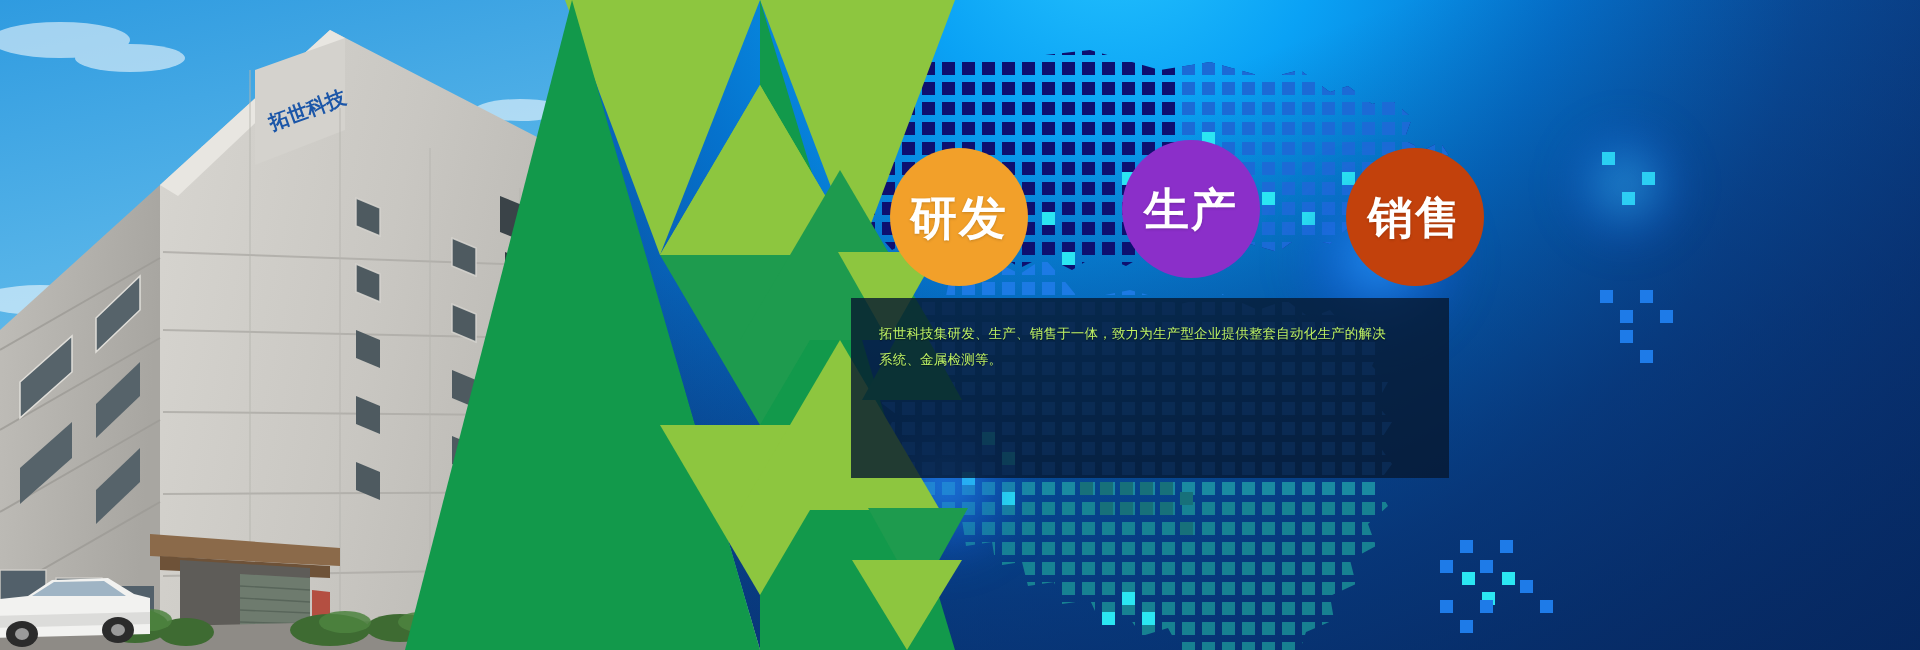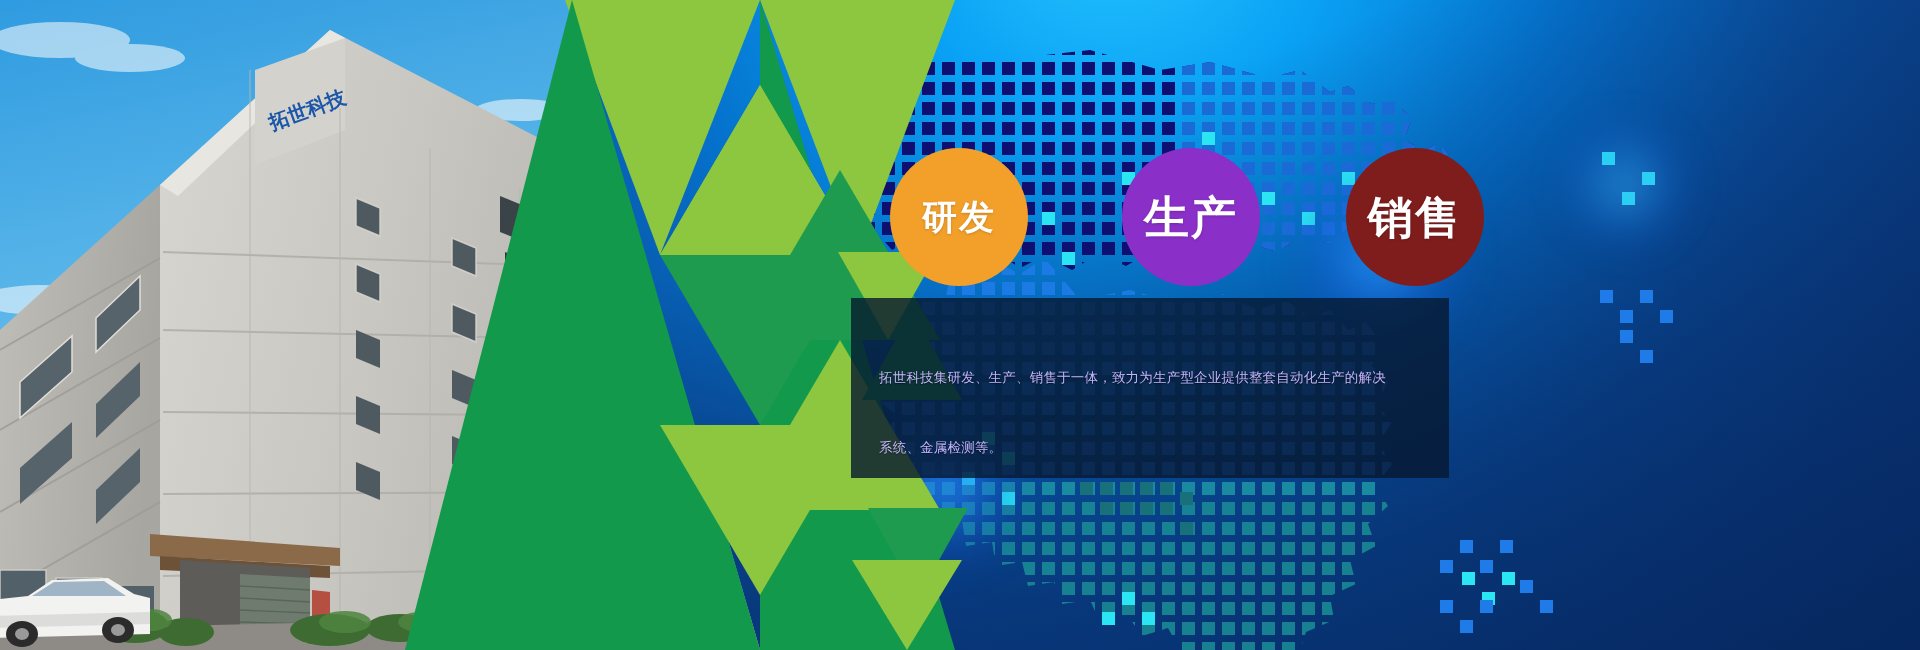--- a/index.html
+++ b/index.html
@@ -56,40 +56,39 @@
   .circle {
     position:absolute;
     border-radius:50%;
     display:flex; align-items:center; justify-content:center;
     color:#fff;
     font-weight:bold;
     letter-spacing:2px;
     text-shadow:0 1px 3px rgba(0,0,0,.18);
   }
   .circle span { display:block; line-height:1; }
-  #circle-rd    { left:890px;  top:148px; width:138px; height:138px; background:#F2A02A; font-size:35px;justify-content:center; }
-  #circle-prod  { left:1122px; top:148px; width:138px; height:138px; background:#8B2FC9; font-size:45px; }
-  #circle-sales { left:1346px; top:148px; width:138px; height:138px; background:#7f1d1d; font-size:45px; }
+  #circle-rd    { left:890px;  top:148px; width:138px; height:138px; background:#F2A02A; font-size:47px;justify-content:center; }
+  #circle-prod  { left:1122px; top:140px; width:138px; height:138px; background:#8B2FC9; font-size:45px; }
+  #circle-sales { left:1346px; top:148px; width:138px; height:138px; background:#c2410c; font-size:45px; }
 
   
   #info-panel {
     position:absolute;
     left:851px; top:298px;
     width:598px; height:180px;
     background:rgba(6,24,48,.80);
     padding:22px 24px 18px 28px;
   }
   #info-panel .line {
-    color:#c4b5fd;
+    color:#bef264;
     font-size:13.5px;
     line-height:26px;
     white-space:nowrap;
     letter-spacing:.2px;
     text-shadow:0 1px 1px rgba(0,0,0,.5);
-    margin-top:44px;
   }
 </style>
 </head>
 <body>
 
 <div id="banner">
 
   <div class="bg-blue"></div>
   <div class="bg-blue-deep"></div>
 

